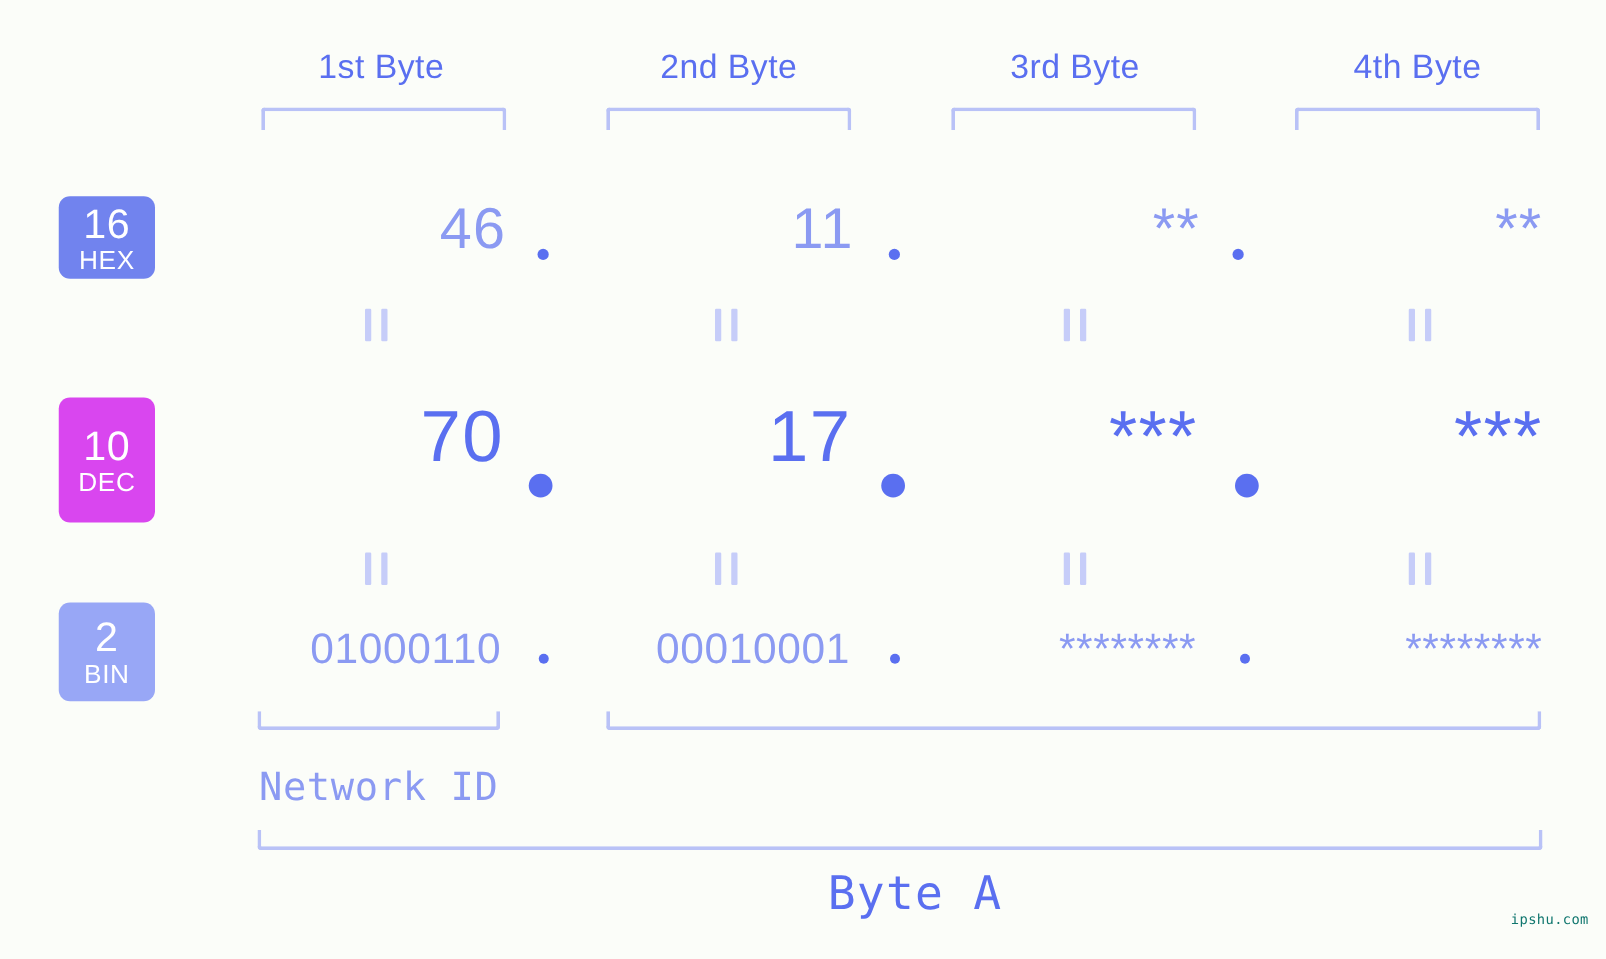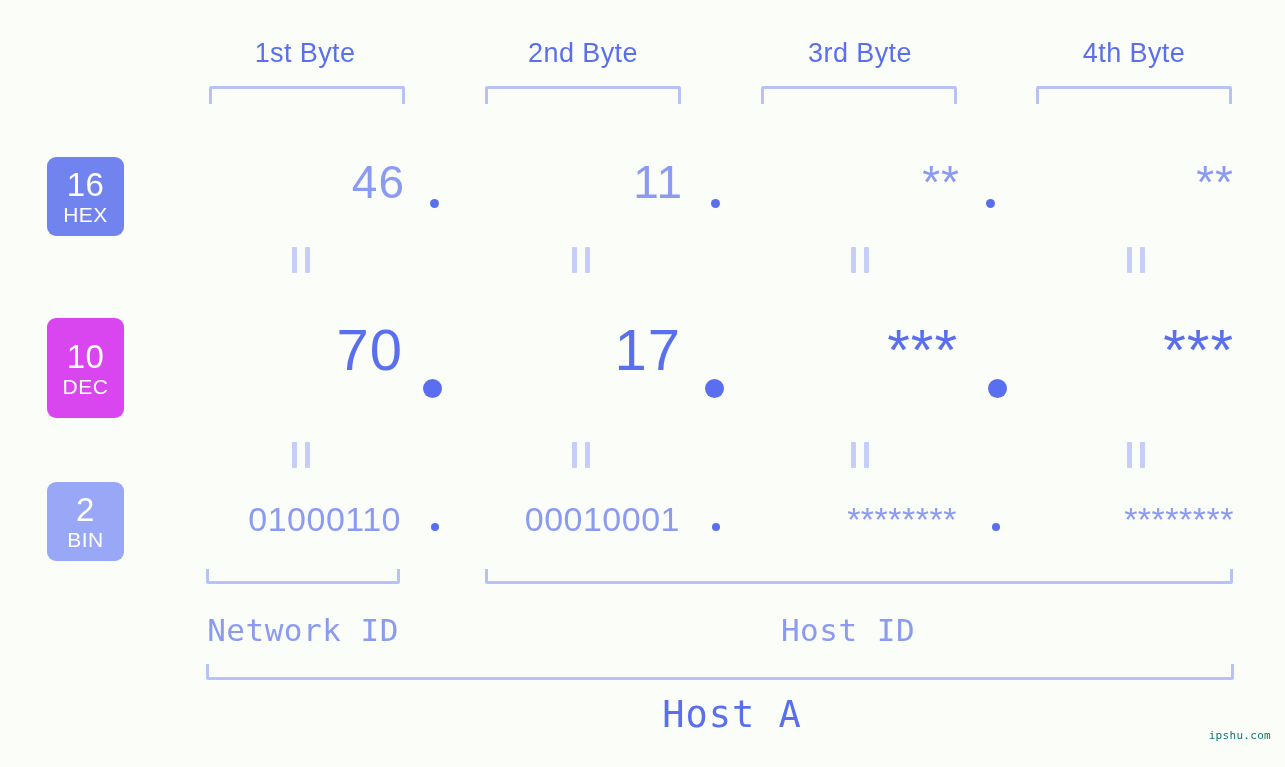--- a/index.html
+++ b/index.html
@@ -71,21 +71,21 @@
     font-weight: 400;
     letter-spacing: 0.5px;
   }
   .badge .abbr {
     font-size: 21px;
     font-weight: 400;
     margin-top: 3px;
     letter-spacing: 0.5px;
     text-align: center;
   }
-  #badge-hex { top: 157px; height: 79px; background: #7183ee; }
+  #badge-hex { top: 157px; height: 66px; background: #7183ee; }
   #badge-dec { top: 318px; height: 100px; background: #d946ef; }
   #badge-bin { top: 482px; height: 79px; background: #98a7f6; }
 
   
   .val {
     position: absolute;
     text-align: right;
     white-space: nowrap;
     font-family: Liberation Sans, sans-serif;
   }
@@ -266,20 +266,19 @@
 
     <div class="dot dot-bin" style="left:431px;"></div>
     <div class="dot dot-bin" style="left:712px;"></div>
     <div class="dot dot-bin" style="left:992px;"></div>
   </div>
 
   <div class="bracket-up" style="left:206px;top:569px;width:194px;height:15px;"></div>
   <div class="bracket-up" style="left:485px;top:569px;width:748px;height:15px;"></div>
 
   <div class="section-label" style="left:203px;top:612px;width:200px;">Network ID</div>
-  <div class="section-label" style="left:748px;top:612px;width:200px;">Host ID</div>
 
   <div class="bracket-up" style="left:206px;top:664px;width:1028px;height:16px;"></div>
-  <div class="class-label" style="left:620px;top:693px;width:224px;">Host A</div>
+  <div class="class-label" style="left:620px;top:693px;width:224px;">Byte A</div>
 
   <div id="watermark">ipshu.com</div>
 
 </div>
 
 </body></html>

